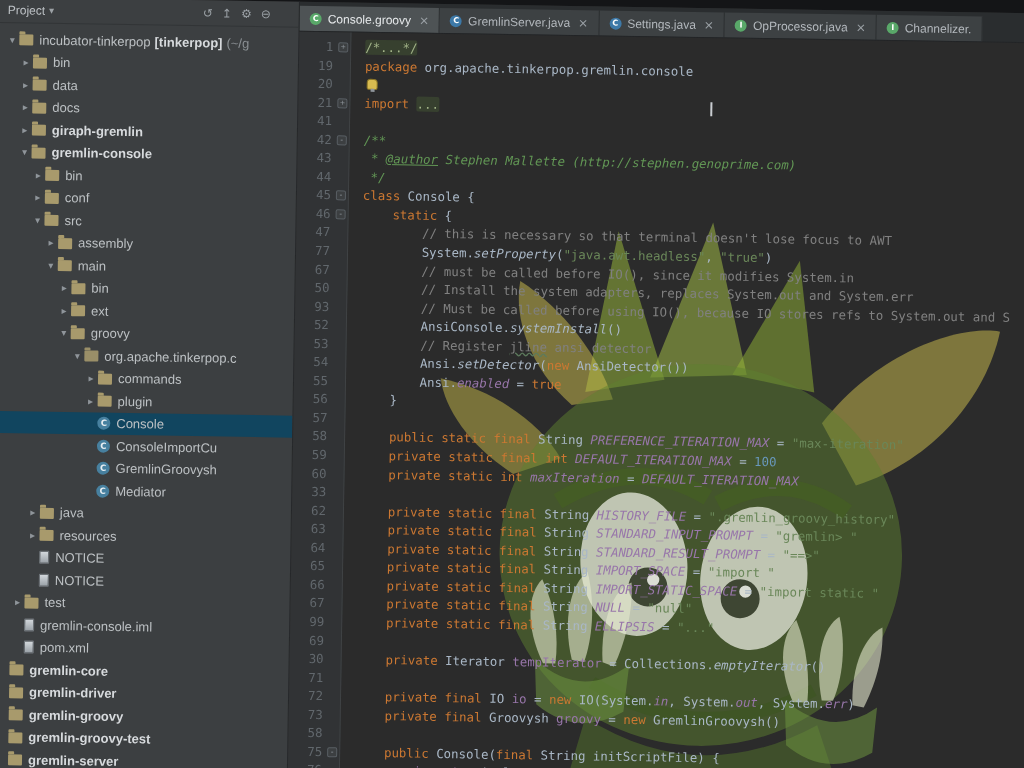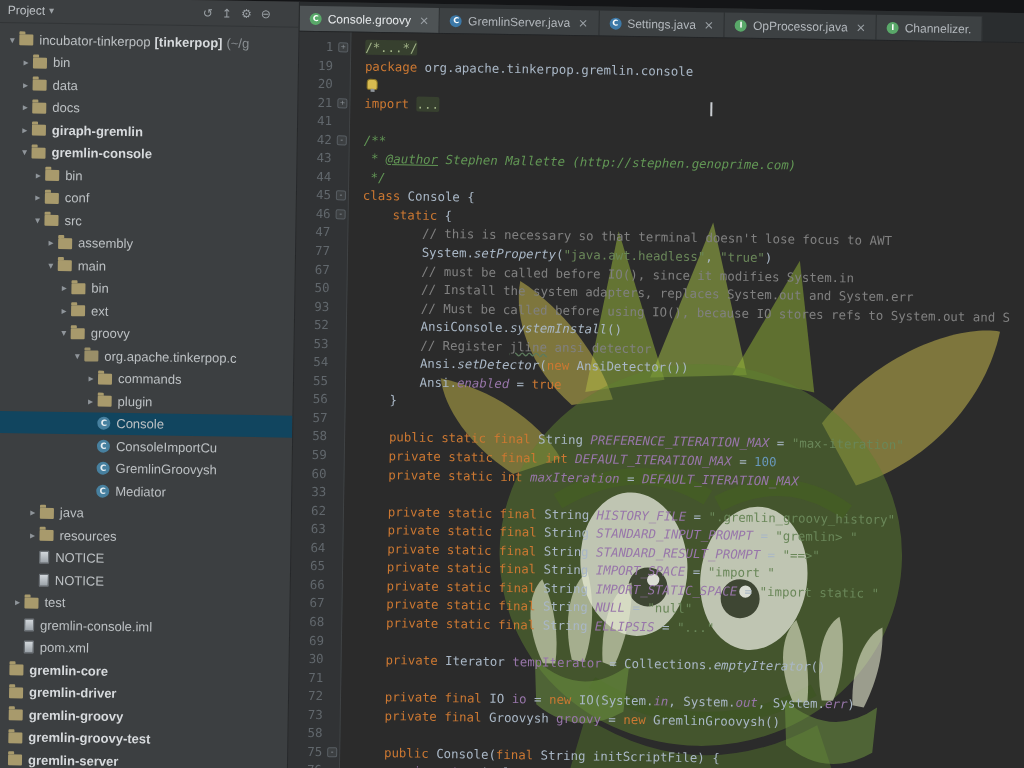--- a/index.html
+++ b/index.html
@@ -312,21 +312,21 @@
           <div class="gl">58</div>
           <div class="gl">59</div>
           <div class="gl">60</div>
           <div class="gl">33</div>
           <div class="gl">62</div>
           <div class="gl">63</div>
           <div class="gl">64</div>
           <div class="gl">65</div>
           <div class="gl">66</div>
           <div class="gl">67</div>
-          <div class="gl">68</div>
+          <div class="gl">99</div>
           <div class="gl">69</div>
           <div class="gl">30</div>
           <div class="gl">71</div>
           <div class="gl">72</div>
           <div class="gl">73</div>
           <div class="gl">58</div>
           <div class="gl">75<span class="fold-mark">-</span></div>
           <div class="gl">76</div>
         </div>
       <div class="codewrap">

